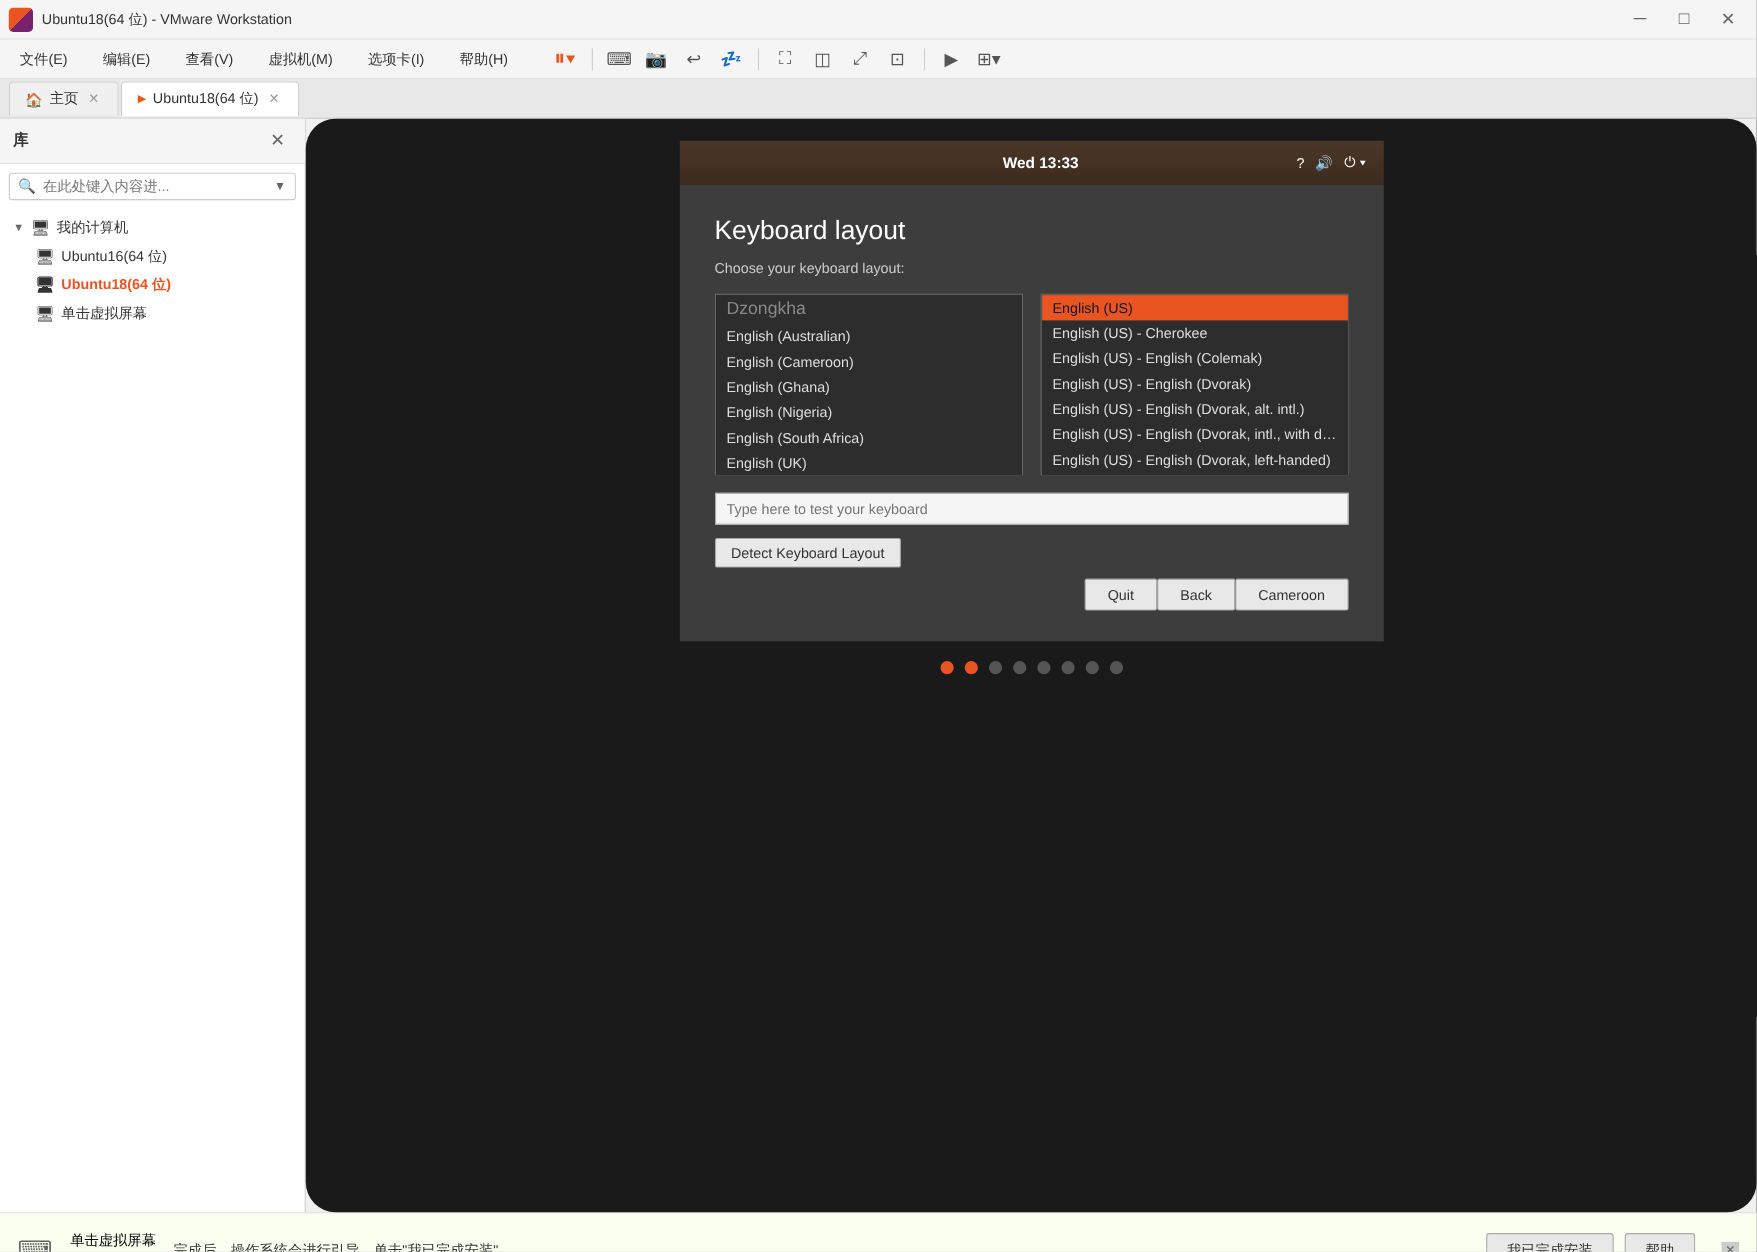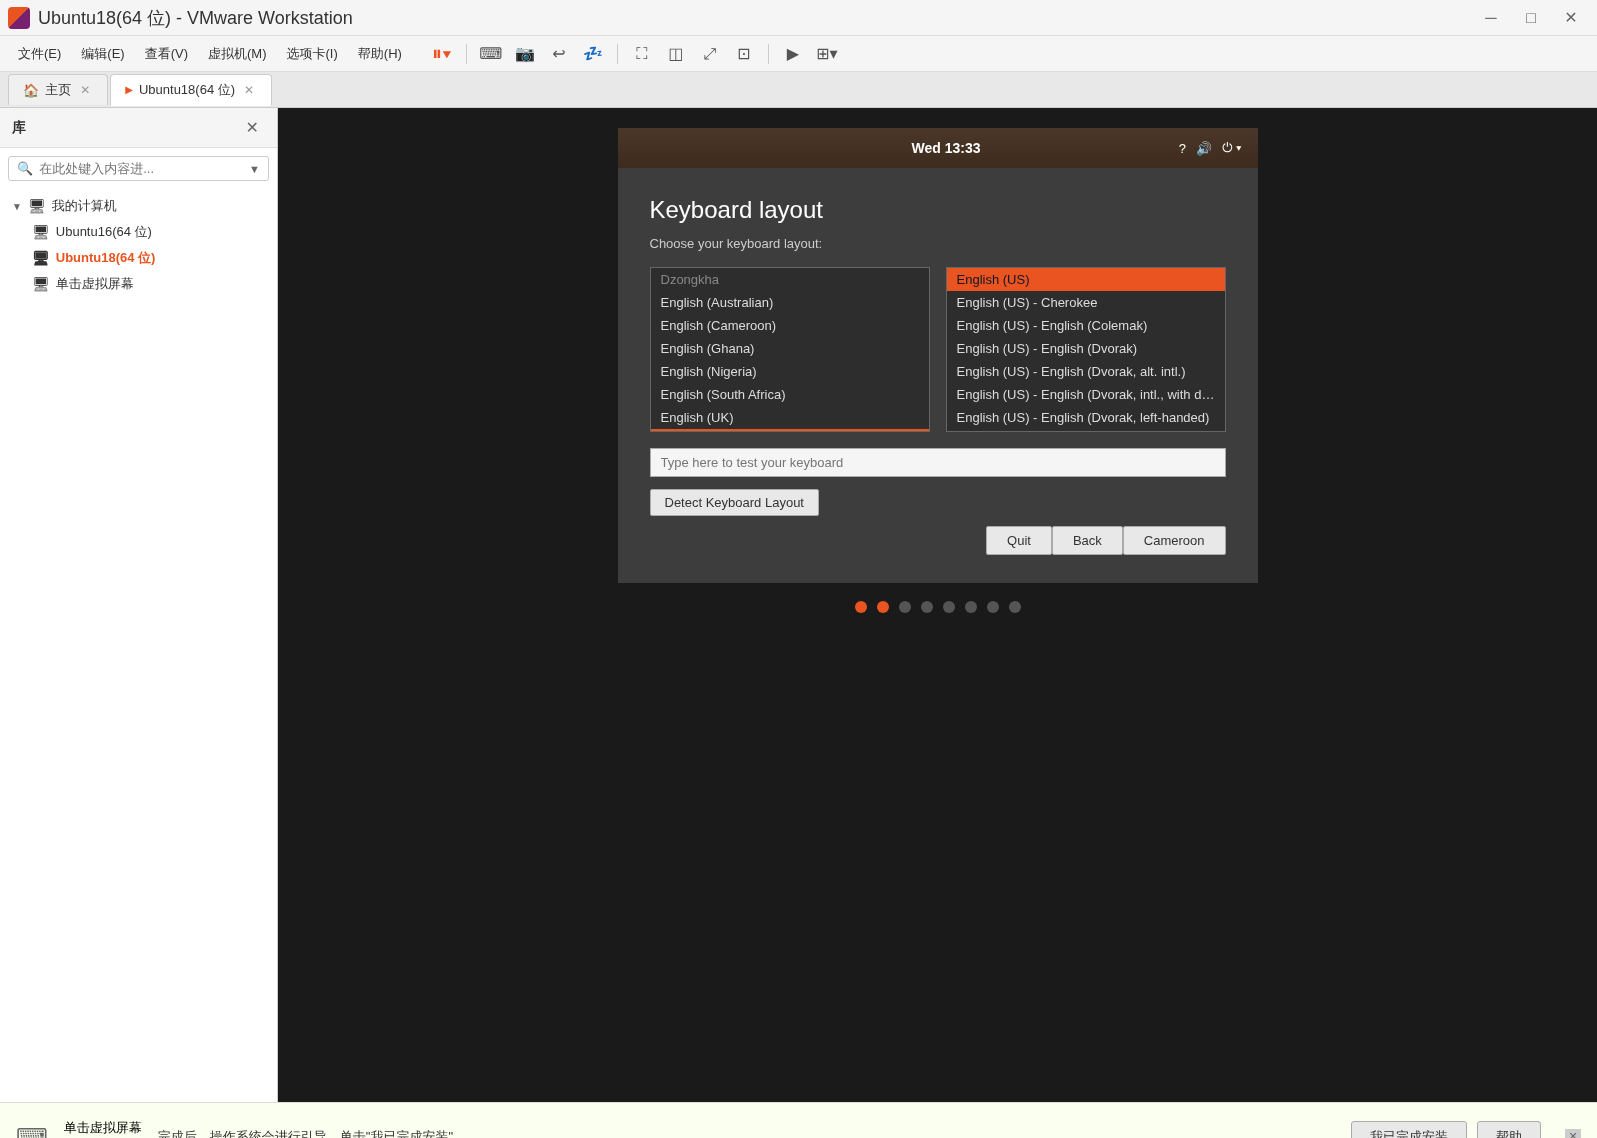--- a/index.html
+++ b/index.html
@@ -3,27 +3,27 @@
   <meta charset="utf-8">
   <style>
     * { margin: 0; padding: 0; box-sizing: border-box; }
     body { width: 1597px; height: 1138px; font-family: 'Microsoft YaHei', 'SimHei', sans-serif; font-size: 13px; background: #f0f0f0; overflow: hidden; }
 
     
     #title-bar {
       display: flex; align-items: center; height: 36px; background: #f5f5f5; border-bottom: 1px solid #ddd; padding: 0 8px; gap: 8px;
     }
     #app-icon { width: 22px; height: 22px; background: linear-gradient(135deg, #e95420 50%, #77216f 50%); border-radius: 4px; flex-shrink: 0; }
-    #title-text { font-size: 18px; color: #333; flex: 1; }
+    #title-text { font-size: 13px; color: #333; flex: 1; }
     #title-controls { display: flex; gap: 4px; }
     .title-btn { width: 36px; height: 28px; border: none; background: transparent; cursor: pointer; font-size: 16px; color: #666; display: flex; align-items: center; justify-content: center; }
 
     
     #menu-bar {
-      display: flex; align-items: center; height: 36px; background: #f5f5f5; border-bottom: 1px solid #ddd; padding: 0 8px; gap: 0;
+      display: flex; align-items: center; height: 36px; background: #f5f5f5; border-bottom: 1px solid #ddd; padding: 0 8px; gap: 12px;
     }
     .menu-item { padding: 4px 10px; cursor: pointer; font-size: 13px; color: #333; border-radius: 3px; }
     #toolbar-icons { display: flex; align-items: center; gap: 6px; margin-left: 16px; }
     .toolbar-icon { width: 28px; height: 28px; display: flex; align-items: center; justify-content: center; cursor: pointer; border-radius: 3px; color: #555; font-size: 16px; }
     .toolbar-icon-orange { color: #e95420; font-size: 20px; }
     .toolbar-separator { width: 1px; height: 20px; background: #ccc; margin: 0 4px; }
 
     
     #tab-bar {
       display: flex; align-items: center; height: 36px; background: #e8e8e8; border-bottom: 1px solid #ccc; padding: 0 8px; gap: 2px;
@@ -57,38 +57,38 @@
     .tree-node { display: flex; align-items: center; gap: 6px; padding: 4px 12px; cursor: pointer; font-size: 13px; color: #333; }
     .tree-node.active { color: #e95420; font-weight: bold; }
     .tree-node.level1 { padding-left: 12px; }
     .tree-node.level2 { padding-left: 32px; }
     .tree-icon { font-size: 14px; color: #555; }
     .tree-icon.computer { color: #333; }
     .tree-icon.vm { color: #333; }
     .tree-arrow { font-size: 10px; color: #666; }
 
     
-    #vm-content { flex: 1; background: #1a1a1a; display: flex; flex-direction: column; align-items: center; justify-content: flex-start; overflow: hidden; position: relative; }
+    #vm-content { flex: 1; background: #1a1a1a; display: flex; flex-direction: column; align-items: center; justify-content: flex-start; overflow: hidden; position: relative; border-radius: 27px; }
 
     
     #ubuntu-window { width: 640px; margin: 20px auto 0; background: #1a1a1a; position: relative; }
     #ubuntu-topbar { background: linear-gradient(180deg, #4a3728 0%, #3d2b1f 100%); display: flex; align-items: center; padding: 0 16px; height: 40px; }
     #ubuntu-clock { color: white; font-size: 14px; font-weight: bold; flex: 1; text-align: center; }
     #ubuntu-tray { display: flex; gap: 10px; align-items: center; color: white; font-size: 13px; }
 
     #ubuntu-body { background: #3d3d3d; padding: 28px 32px; }
     #kb-title { font-size: 24px; color: white; margin-bottom: 8px; font-weight: 300; }
     #kb-subtitle { font-size: 13px; color: #ccc; margin-bottom: 16px; margin-top: 12px; }
 
     #kb-lists { display: flex; gap: 16px; margin-bottom: 16px; }
     #left-list { flex: 1; border: 1px solid #666; background: #2d2d2d; overflow-y: auto; height: 165px; }
     #right-list { flex: 1; border: 1px solid #666; background: #2d2d2d; overflow-y: auto; height: 165px; }
     .kb-list-item { padding: 4px 10px; font-size: 13px; color: #ddd; cursor: pointer; white-space: nowrap; overflow: hidden; text-overflow: ellipsis; }
     .kb-list-item.selected { background: #e95420; color: #0f172a; }
-    .kb-list-item.dimmed { color: #888; font-size: 13px; }
+    .kb-list-item.dimmed { color: #888; font-size: 16px; }
 
     #kb-test-input { width: 100%; background: #f5f5f5; border: 1px solid #aaa; padding: 6px 10px; font-size: 13px; color: #999; margin-bottom: 12px; outline: none; }
     #detect-btn { background: #e8e8e8; border: 1px solid #aaa; padding: 5px 14px; font-size: 13px; color: #333; cursor: pointer; border-radius: 2px; }
 
     #kb-buttons { display: flex; justify-content: flex-end; margin-top: 10px; }
     .kb-btn { background: #e8e8e8; border: 1px solid #aaa; padding: 6px 20px; font-size: 13px; color: #333; cursor: pointer; border-radius: 2px; }
 
     
     #progress-dots { display: flex; gap: 10px; justify-content: center; margin: 18px 0; }
     .dot { width: 12px; height: 12px; border-radius: 50%; background: #555; }

